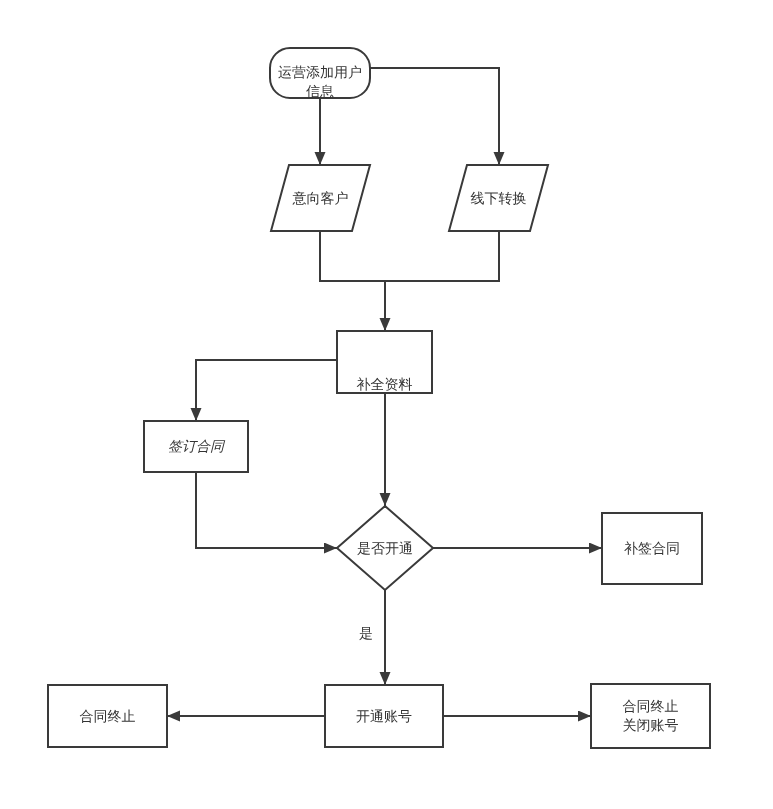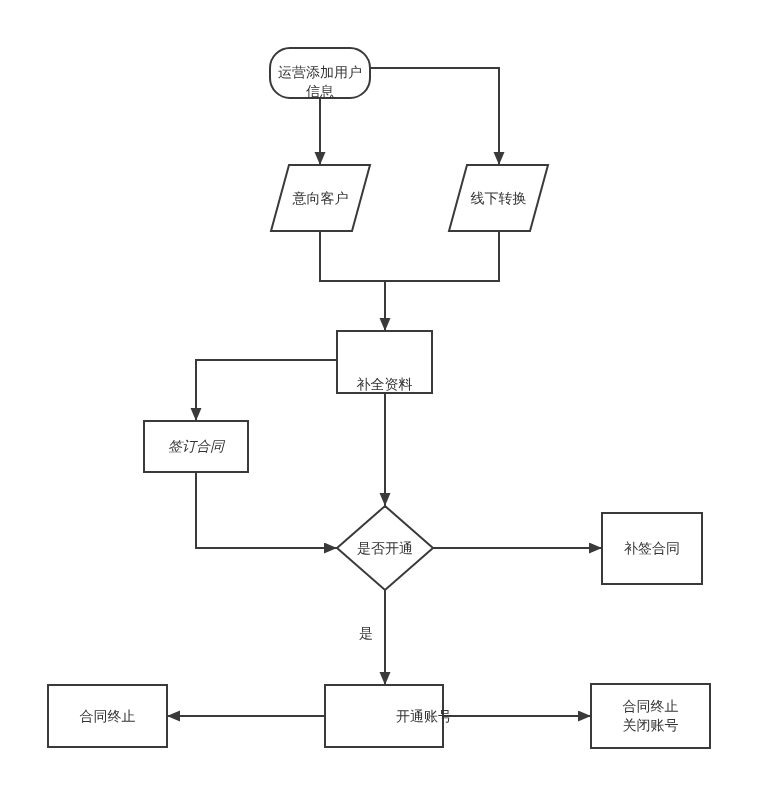--- a/index.html
+++ b/index.html
@@ -90,21 +90,21 @@
   <div class="node-label" style="left:271px; top:165px; width:99px; height:66px;">意向客户</div>
 
   <div class="node-label" style="left:337px; top:331px; width:95px; height:44px;margin-top:31px;">补全资料</div>
 
   <div class="node-label" style="left:144px; top:421px; width:104px; height:51px;font-style:italic;">签订合同</div>
 
   <div class="node-label" style="left:337px; top:506px; width:96px; height:84px;">是否开通</div>
 
   <div class="node-label" style="left:602px; top:513px; width:100px; height:71px;">补签合同</div>
 
-  <div class="node-label" style="left:325px; top:685px; width:118px; height:62px;margin-left:40px;">开通账号</div>
+  <div class="node-label" style="left:325px; top:685px; width:118px; height:62px;">开通账号</div>
 
   <div class="node-label" style="left:48px; top:685px; width:119px; height:62px;">合同终止</div>
 
   <div class="node-label" style="left:591px; top:684px; width:119px; height:64px;">合同终止
 关闭账号</div>
 
   <div class="edge-label" style="left:359px; top:626px;">是</div>
 
 </div>
 

